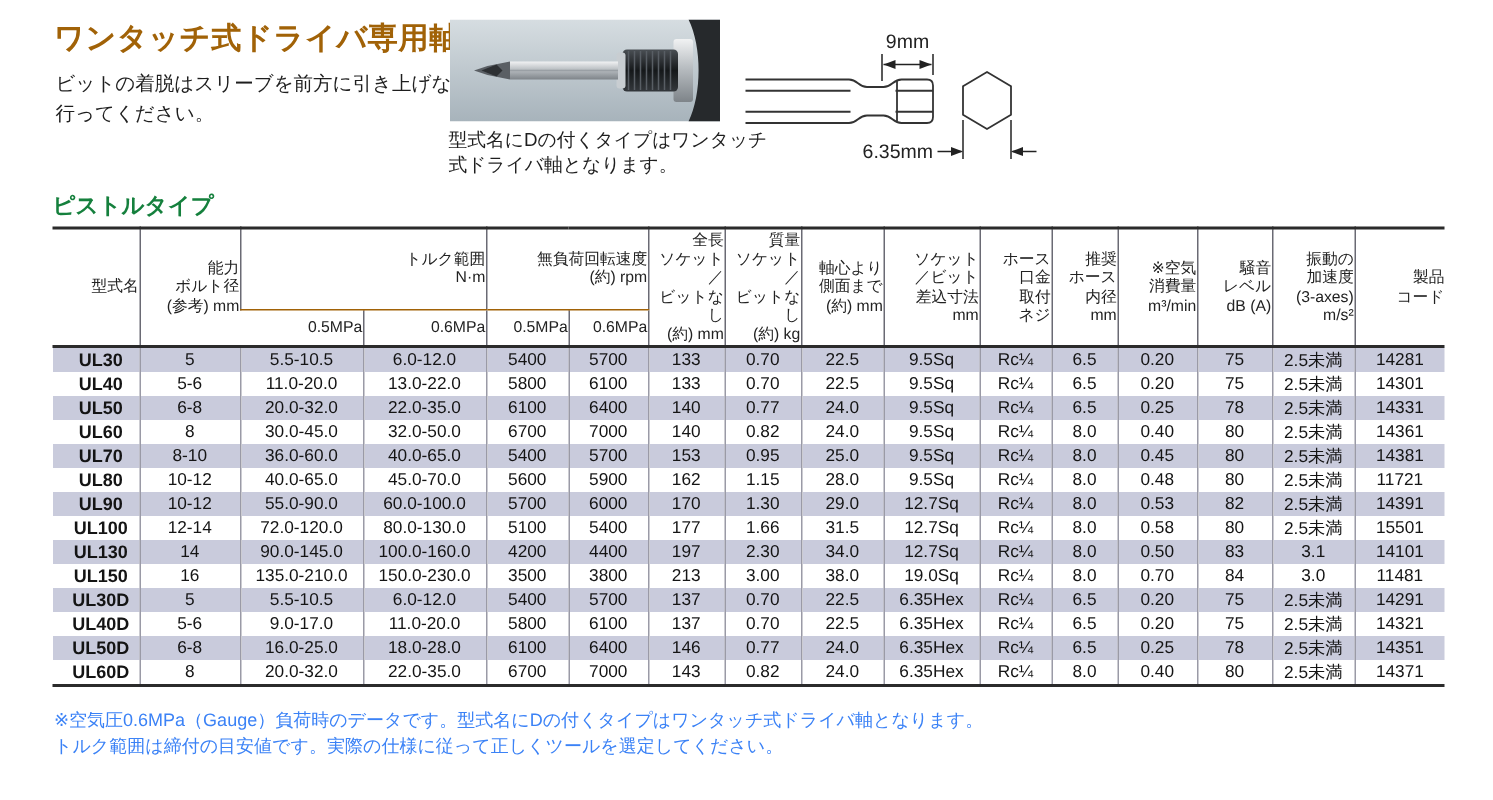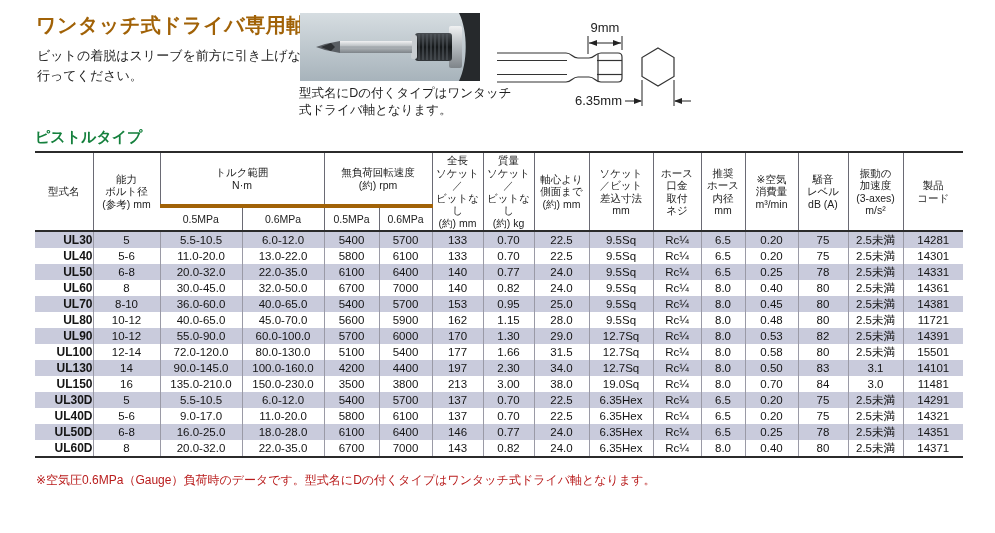--- a/index.html
+++ b/index.html
@@ -24,37 +24,37 @@
   .diagram{left:488px;top:8px;}
   .section-title{left:35px;top:128px;font-size:15px;font-weight:bold;color:#15803d;}
 
   .spec{
     left:35px;top:151px;width:928px;border-collapse:collapse;table-layout:fixed;
     border-top:2px solid #2b2b2b;border-bottom:2px solid #2b2b2b;
   }
   .spec thead{border-bottom:2px solid #2b2b2b;}
   .spec th{
     font-weight:normal;font-size:10.5px;line-height:12.5px;color:#222;
-    text-align:center;vertical-align:middle;white-space:pre-line;
+    text-align:right;vertical-align:middle;white-space:pre-line;
     border-left:1px solid #6a6a74;padding:1px 0;
   }
   .spec th:first-child{border-left:none;}
   .spec tr.h1{height:40px;}
   .spec tr.h2{height:18px;}
-  .spec th.group{border-bottom:4px solid #a16207;}
+  .spec th.group{border-bottom:1px solid #a16207;}
   .spec td{
     font-size:11.5px;height:16px;padding:0;text-align:center;color:#141414;
     border-left:1px solid #9a9aa6;white-space:nowrap;overflow:hidden;
   }
   .spec td.model{
-    text-align:right;padding-left:7px;font-weight:bold;font-size:12px;border-left:none;margin-top:24px;
+    text-align:center;padding-left:7px;font-weight:bold;font-size:12px;border-left:none;margin-top:24px;
   }
   .spec tbody tr:nth-child(odd){background:#c9cbdc;}
   .footnotes{
-    left:36px;top:472px;font-size:12px;line-height:17px;color:#b91c1c;
+    left:36px;top:472px;font-size:12px;line-height:17px;color:#3b82f6;
   }
   .footnotes div{white-space:nowrap;}
 </style>
 </head>
 <body>
 
 <div class="abs page-title">ワンタッチ式ドライバ専用軸</div>
 
 <div class="abs intro">ビットの着脱はスリーブを前方に引き上げながら
 行ってください。</div>
@@ -458,13 +458,14 @@
         <td>0.40</td>
         <td>80</td>
         <td>2.5未満</td>
         <td>14371</td>
       </tr>
     </tbody>
 </table>
 
 <div class="abs footnotes">
   <div>※空気圧0.6MPa（Gauge）負荷時のデータです。型式名にDの付くタイプはワンタッチ式ドライバ軸となります。</div>
+  <div>トルク範囲は締付の目安値です。実際の仕様に従って正しくツールを選定してください。</div>
 </div>
 
 </body></html>

